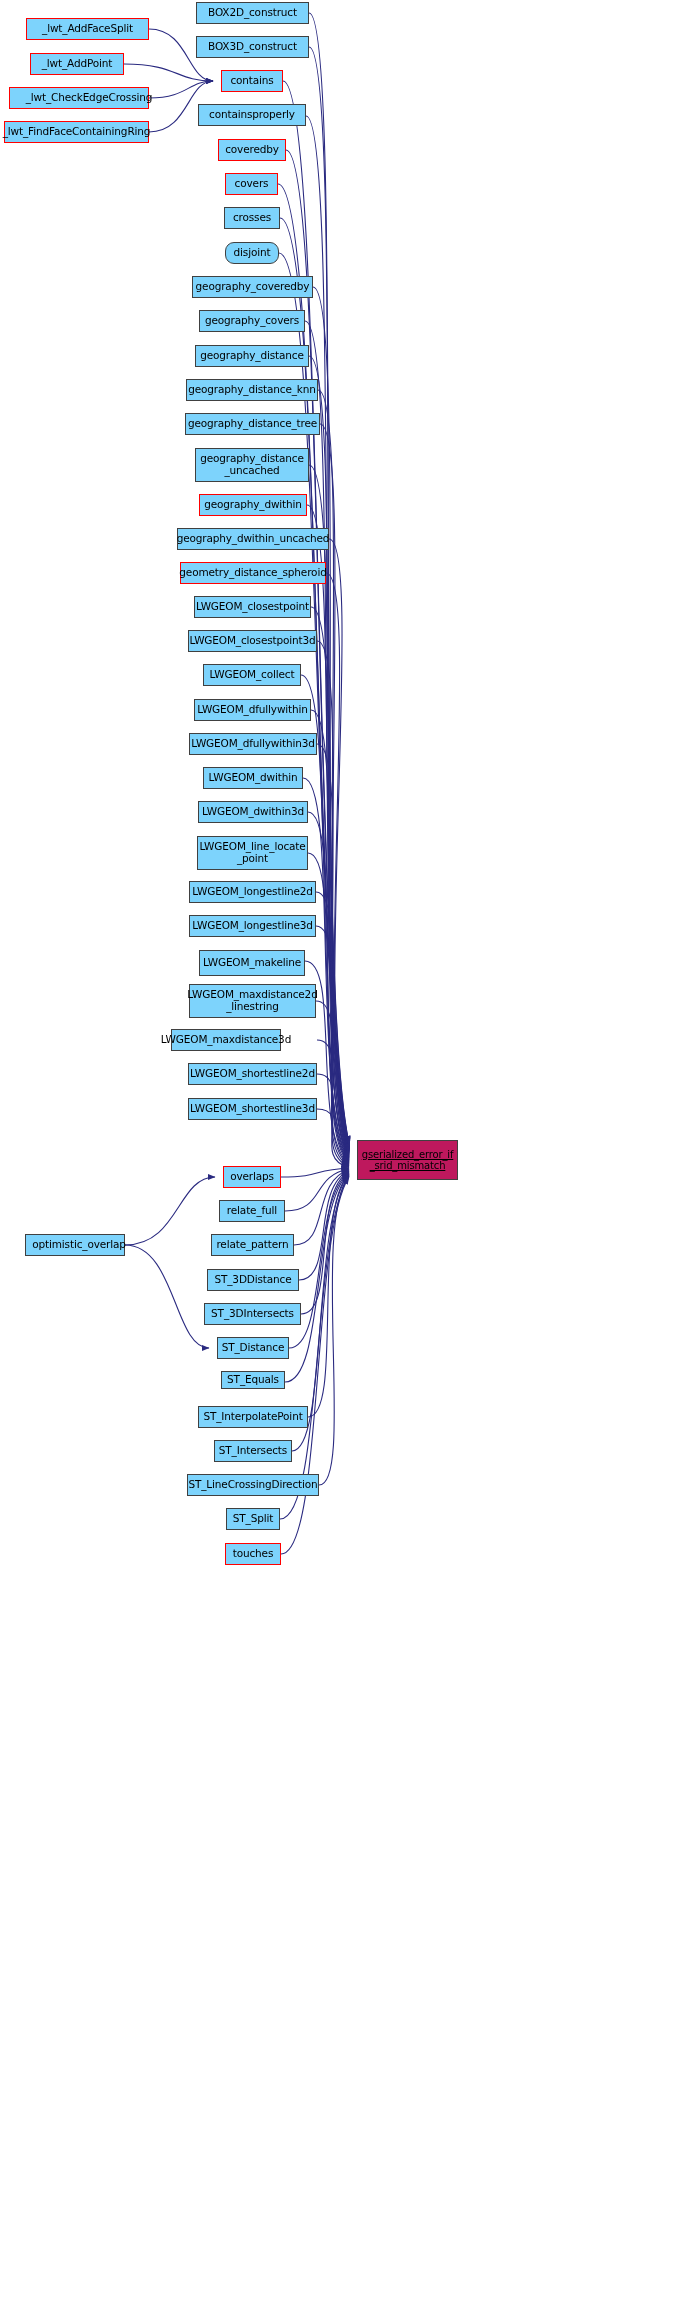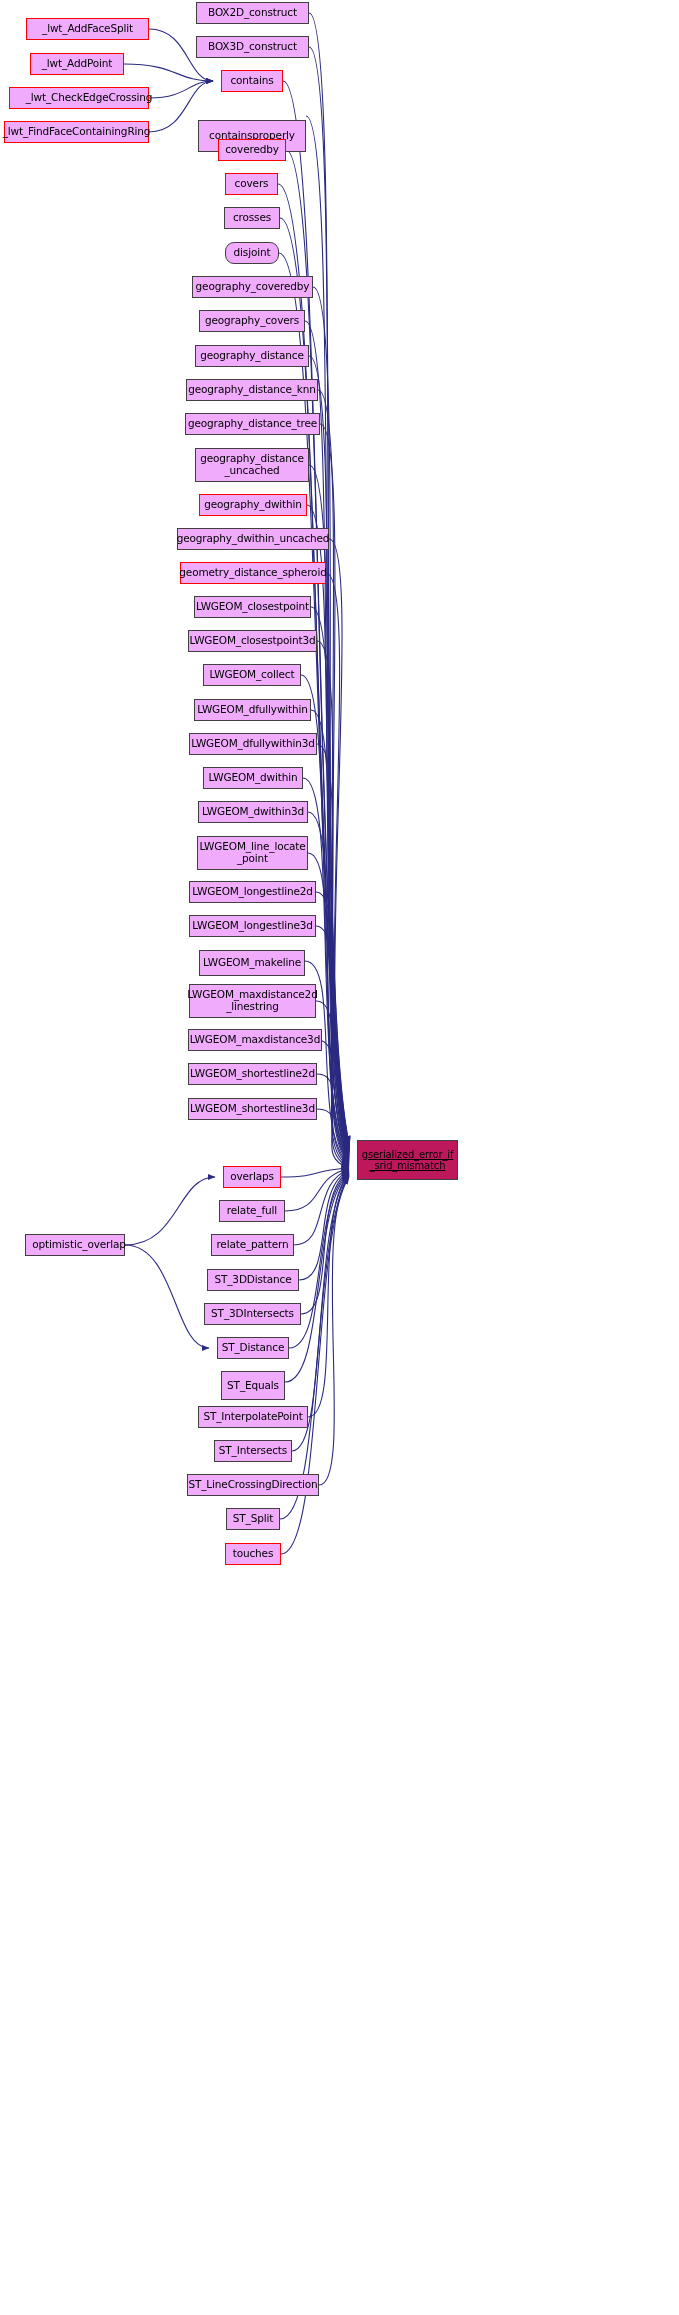--- a/index.html
+++ b/index.html
@@ -1,19 +1,19 @@
 <!DOCTYPE html>
 <html><head>
 <meta charset="utf-8">
 <style>
   html,body{margin:0;padding:0;background:#ffffff;}
   body{font-family:"DejaVu Sans","Liberation Sans",sans-serif;}
   #canvas{position:relative;width:679px;height:2315px;background:#fff;overflow:hidden;}
   svg.edges{position:absolute;left:0;top:0;width:679px;height:2315px;pointer-events:none;}
-  .node{position:absolute;box-sizing:border-box;background:#f0abfc;border:1px solid #404040;
+  .node{position:absolute;box-sizing:border-box;background:#7dd3fc;border:1px solid #404040;
         display:flex;align-items:center;justify-content:center;text-align:center;
         font-size:10.5px;color:#000;line-height:1.12;white-space:pre-line;
         letter-spacing:-0.15px;}
   .node.red{border-color:#ff0000;}
   .node.target{background:#be185d;border:1px solid #404040;font-size:10px;text-decoration:underline;}
   .node span{display:block;padding:0 3px;}
 </style>
 </head>
 <body>
 
@@ -79,21 +79,21 @@
   </svg>
   <div id="node-layer">
       <div class="node red" style="left: 26px; top: 18px; width: 123px; height: 22px;"><span>_lwt_AddFaceSplit</span></div>
       <div class="node red" style="left: 30px; top: 53px; width: 94px; height: 22px;"><span>_lwt_AddPoint</span></div>
       <div class="node red" style="left: 9px; top: 87px; width: 140px; height: 22px; padding-left: 20px;"><span>_lwt_CheckEdgeCrossing</span></div>
       <div class="node red" style="left: 4px; top: 121px; width: 145px; height: 22px;"><span>_lwt_FindFaceContainingRing</span></div>
       <div class="node" style="left: 25px; top: 1234px; width: 100px; height: 22px; padding-left: 8px;"><span>optimistic_overlap</span></div>
       <div class="node" style="left: 196px; top: 2px; width: 113px; height: 22px;"><span>BOX2D_construct</span></div>
       <div class="node" style="left: 196px; top: 36px; width: 113px; height: 22px;"><span>BOX3D_construct</span></div>
       <div class="node red" style="left: 221px; top: 70px; width: 62px; height: 22px;"><span>contains</span></div>
-      <div class="node" style="left: 198px; top: 120px; width: 108px; height: 32px; text-align: right;"><span>containsproperly</span></div>
+      <div class="node" style="left: 198px; top: 104px; width: 108px; height: 22px; text-align: right;"><span>containsproperly</span></div>
       <div class="node red" style="left: 218px; top: 139px; width: 68px; height: 22px;"><span>coveredby</span></div>
       <div class="node red" style="left: 225px; top: 173px; width: 53px; height: 22px;"><span>covers</span></div>
       <div class="node" style="left: 224px; top: 207px; width: 56px; height: 22px;"><span>crosses</span></div>
       <div class="node" style="left: 225px; top: 242px; width: 54px; height: 22px; border-radius: 9px;"><span>disjoint</span></div>
       <div class="node" style="left: 192px; top: 276px; width: 121px; height: 22px;"><span>geography_coveredby</span></div>
       <div class="node" style="left: 199px; top: 310px; width: 106px; height: 22px;"><span>geography_covers</span></div>
       <div class="node" style="left: 195px; top: 345px; width: 114px; height: 22px;"><span>geography_distance</span></div>
       <div class="node" style="left: 186px; top: 379px; width: 132px; height: 22px;"><span>geography_distance_knn</span></div>
       <div class="node" style="left: 185px; top: 413px; width: 135px; height: 22px;"><span>geography_distance_tree</span></div>
       <div class="node" style="left: 195px; top: 448px; width: 114px; height: 34px;"><span>geography_distance
@@ -108,30 +108,30 @@
       <div class="node" style="left: 189px; top: 733px; width: 128px; height: 22px;"><span>LWGEOM_dfullywithin3d</span></div>
       <div class="node" style="left: 203px; top: 767px; width: 100px; height: 22px;"><span>LWGEOM_dwithin</span></div>
       <div class="node" style="left: 198px; top: 801px; width: 110px; height: 22px;"><span>LWGEOM_dwithin3d</span></div>
       <div class="node" style="left: 197px; top: 836px; width: 111px; height: 34px;"><span>LWGEOM_line_locate
 _point</span></div>
       <div class="node" style="left: 189px; top: 881px; width: 127px; height: 22px;"><span>LWGEOM_longestline2d</span></div>
       <div class="node" style="left: 189px; top: 915px; width: 127px; height: 22px;"><span>LWGEOM_longestline3d</span></div>
       <div class="node" style="left: 199px; top: 950px; width: 106px; height: 26px;"><span>LWGEOM_makeline</span></div>
       <div class="node" style="left: 189px; top: 984px; width: 127px; height: 34px;"><span>LWGEOM_maxdistance2d
 _linestring</span></div>
-      <div class="node" style="left: 188px; top: 1029px; width: 134px; height: 22px;"><span>LWGEOM_maxdistance3d</span></div>
+      <div class="node" style="left: 171px; top: 1029px; width: 110px; height: 22px;"><span>LWGEOM_maxdistance3d</span></div>
       <div class="node" style="left: 188px; top: 1063px; width: 129px; height: 22px;"><span>LWGEOM_shortestline2d</span></div>
       <div class="node" style="left: 188px; top: 1098px; width: 129px; height: 22px;"><span>LWGEOM_shortestline3d</span></div>
       <div class="node red" style="left: 223px; top: 1166px; width: 58px; height: 22px;"><span>overlaps</span></div>
       <div class="node" style="left: 219px; top: 1200px; width: 66px; height: 22px;"><span>relate_full</span></div>
       <div class="node" style="left: 211px; top: 1234px; width: 83px; height: 22px;"><span>relate_pattern</span></div>
       <div class="node" style="left: 207px; top: 1269px; width: 92px; height: 22px;"><span>ST_3DDistance</span></div>
       <div class="node" style="left: 204px; top: 1303px; width: 97px; height: 22px;"><span>ST_3DIntersects</span></div>
       <div class="node" style="left: 217px; top: 1337px; width: 72px; height: 22px;"><span>ST_Distance</span></div>
-      <div class="node" style="left: 221px; top: 1371px; width: 64px; height: 29px; text-align: center;"><span>ST_Equals</span></div>
+      <div class="node" style="left: 221px; top: 1371px; width: 64px; height: 18px; text-align: center;"><span>ST_Equals</span></div>
       <div class="node" style="left: 198px; top: 1406px; width: 110px; height: 22px;"><span>ST_InterpolatePoint</span></div>
       <div class="node" style="left: 214px; top: 1440px; width: 78px; height: 22px;"><span>ST_Intersects</span></div>
       <div class="node" style="left: 187px; top: 1474px; width: 132px; height: 22px;"><span>ST_LineCrossingDirection</span></div>
       <div class="node" style="left: 226px; top: 1508px; width: 54px; height: 22px; justify-content: center;"><span>ST_Split</span></div>
       <div class="node red" style="left: 225px; top: 1543px; width: 56px; height: 22px; align-items: center;"><span>touches</span></div>
       <div class="node target" style="left: 357px; top: 1140px; width: 101px; height: 40px;"><span>gserialized_error_if
 _srid_mismatch</span></div>
     </div>
 </div>
 

